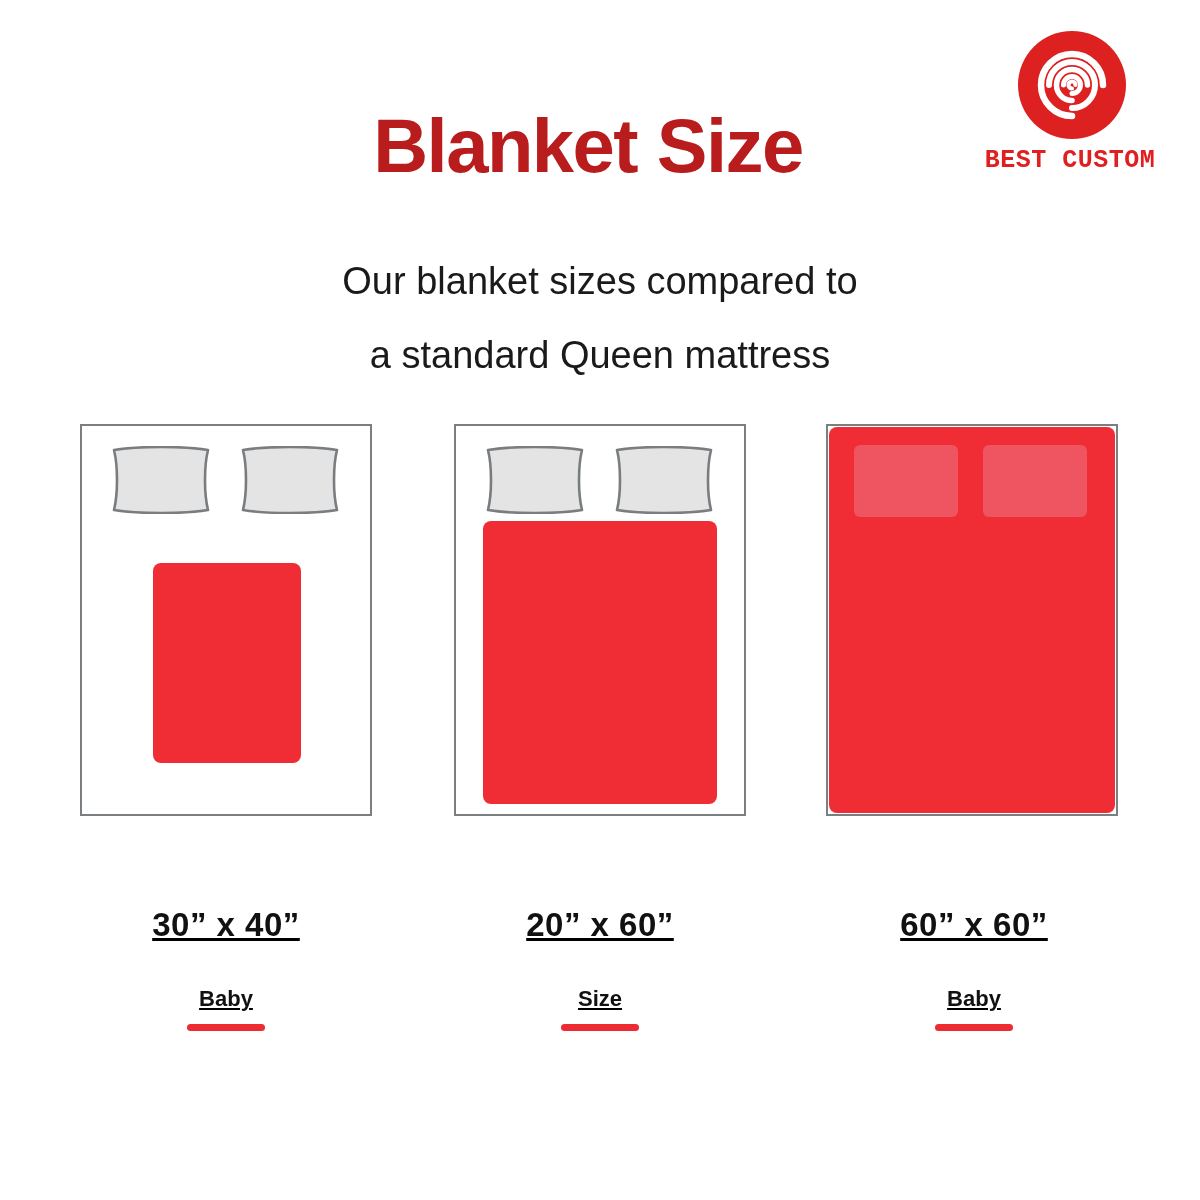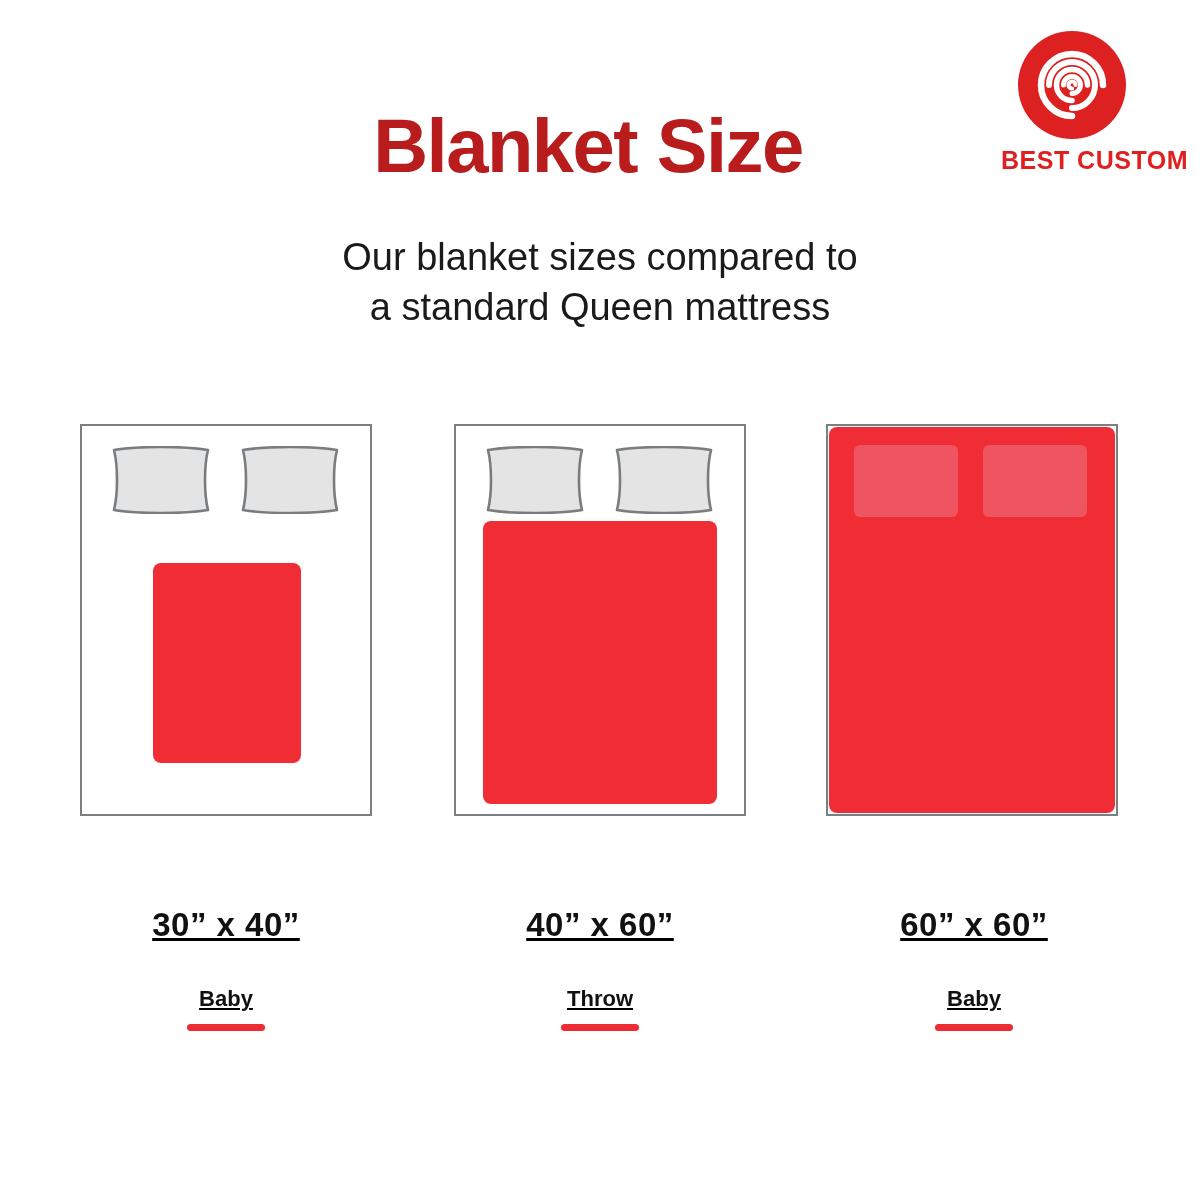--- a/index.html
+++ b/index.html
@@ -28,25 +28,25 @@
   }
   .logo-mark {
     position: absolute;
     left: 57px;
     top: 8px;
     width: 110px;
     height: 110px;
   }
   .logo-wordmark {
     position: absolute;
-    left: 8px;
+    left: 0;
     top: 124px;
     width: 220px;
-    text-align: right;
-    font-family: Liberation Sans, sans-serif;
+    text-align: center;
+    font-family: Liberation Mono, monospace;
     font-weight: bold;
     font-size: 25px;
     letter-spacing: 0.5px;
     color: #E02020;
     white-space: nowrap;
   }
 
   
   .title {
     position: absolute;
@@ -66,21 +66,21 @@
     left: 0;
     top: 232px;
     width: 1200px;
     text-align: center;
     font-family: "Liberation Sans", sans-serif;
     font-weight: normal;
     font-size: 38px;
     line-height: 50px;
     color: #1a1a1a;
   }
-  .subtitle span { display: block; }
+  .subtitle span { display: block; margin-top: 24px; }
 
   
   .bed {
     position: absolute;
     top: 424px;
   }
   .mattress {
     position: absolute;
     left: 0;
     top: 0;
@@ -206,22 +206,22 @@
     </div>
   </div>
 
   <div class="caption" style="left:76px; top:906px; width:300px;">
     <div class="dims">30” x 40”</div>
     <div class="name">Baby</div>
     <div class="rule"></div>
   </div>
 
   <div class="caption" style="left:450px; top:906px; width:300px;">
-    <div class="dims">40” x 60”</div>
-    <div class="name">Throw</div>
+    <div class="dims">20” x 60”</div>
+    <div class="name">Size</div>
     <div class="rule"></div>
   </div>
 
   <div class="caption" style="left:824px; top:906px; width:300px;">
     <div class="dims">60” x 60”</div>
     <div class="name">Baby</div>
     <div class="rule"></div>
   </div>
 
 </div>

